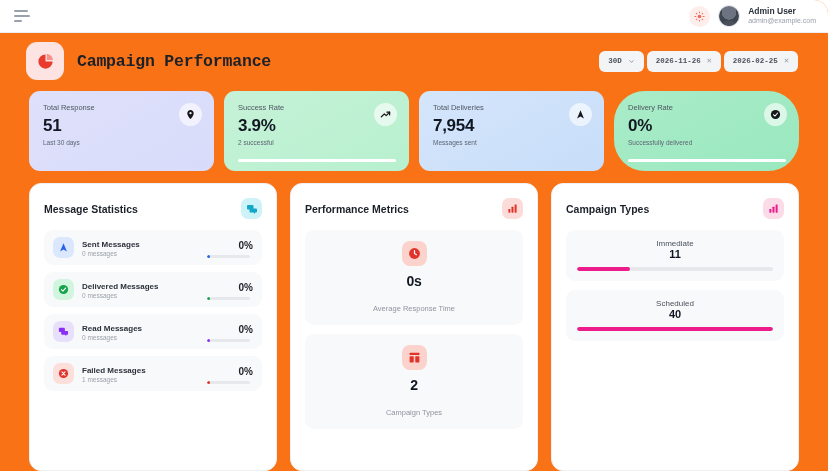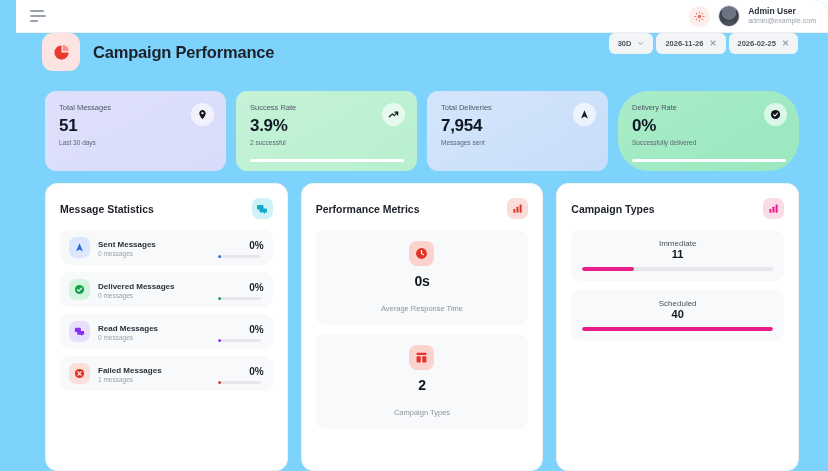--- a/index.html
+++ b/index.html
@@ -9,27 +9,26 @@
     height: 471px;
     font-family: "Liberation Sans", sans-serif;
     background: #ffffff;
     overflow: hidden;
     color: #1f2430;
   }
 
   .app-shell {
     width: 828px;
     height: 471px;
-    background: #7dd3fc;
+    background: #f97316;
     display: flex;
     flex-direction: column;
     position: relative;
     border-top-right-radius: 14px;
     overflow: hidden;
-    padding-left: 16px;
   }
 
   
   .topbar {
     height: 33px;
     flex: 0 0 33px;
     display: flex;
     align-items: center;
     justify-content: space-between;
     padding: 0 12px 0 14px;
@@ -73,23 +72,24 @@
 
   .user-block { line-height: 1.15; }
   .user-name { font-size: 8.5px; font-weight: 700; color: #2b313b; }
   .user-mail { font-size: 7px; color: #9aa1ab; margin-top: 1px; }
 
   
   .page-header {
     height: 56px;
     flex: 0 0 56px;
     display: flex;
-    align-items: flex-start;
+    align-items: center;
     justify-content: space-between;
     padding: 0 30px 0 26px;
+    font-family: Liberation Mono, monospace;
   }
 
   .title-group { display: flex; align-items: center; gap: 13px; }
 
   .logo-tile {
     width: 38px; height: 38px; border-radius: 11px;
     background: #fde3e1;
     display: flex; align-items: center; justify-content: center;
   }
 
@@ -299,21 +299,21 @@
       <div class="chip">
         <span>2026-02-25</span>
         <span class="x">✕</span>
       </div>
     </div>
   </div>
 
   <div class="kpi-row">
 
     <div class="kpi-card purple">
-      <div class="kpi-label">Total Messages</div>
+      <div class="kpi-label">Total Response</div>
       <div class="kpi-value">51</div>
       <div class="kpi-sub">Last 30 days</div>
       <div class="kpi-icon">
         <svg width="11" height="11" viewBox="0 0 24 24" fill="#17181c">
           <path d="M12 2C8.1 2 5 5.1 5 9c0 5.3 7 13 7 13s7-7.7 7-13c0-3.9-3.1-7-7-7zm0 9.5A2.5 2.5 0 1 1 12 6.5a2.5 2.5 0 0 1 0 5z"></path>
         </svg>
       </div>
     </div>
 
     <div class="kpi-card green">

